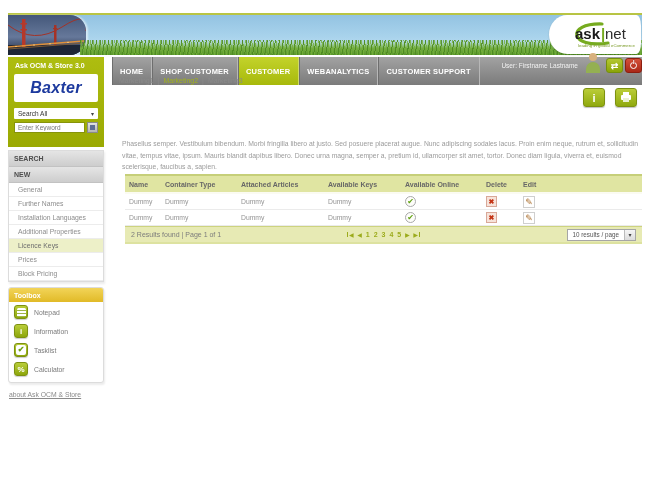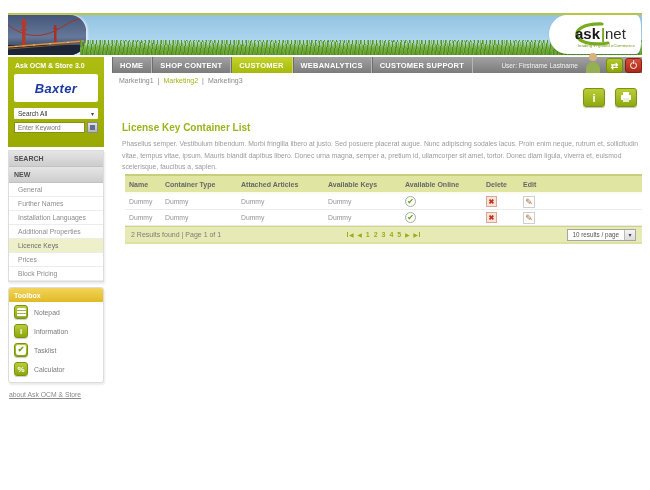--- a/index.html
+++ b/index.html
@@ -18,21 +18,21 @@
            background:
              repeating-linear-gradient(100deg, rgba(74,136,30,.85) 0 1px, transparent 1px 4px),
              repeating-linear-gradient(80deg, rgba(116,176,56,.8) 0 1px, transparent 1px 3px),
              linear-gradient(to top,#59962c 0%,#74ad43 45%, rgba(140,190,85,.3) 78%, transparent 100%); }
   .logo-blob { position:absolute; right:1px; top:0px; width:92px; height:39px; background:#fff;
                border-radius:20px 5px 5px 20px / 55% 30% 30% 55%;
                display:flex; align-items:center; justify-content:center;
                box-shadow:0 1px 2px rgba(0,0,0,.15); }
 
   
-  .navbar { position:absolute; left:112px; top:57px; width:530px; height:16px;
+  .navbar { position:absolute; left:112px; top:57px; width:530px; height:28px;
             background:linear-gradient(#a2a2a2,#7b7b7b); display:flex; }
   .nav-item { padding:0 8px; display:flex; align-items:center; color:#fff;
               font-size:7.5px; font-weight:bold; letter-spacing:.2px; white-space:nowrap;
               border-right:1px solid #b7b7b7; box-shadow:inset 1px 0 0 #6e6e6e; cursor:pointer; }
   .nav-item.active { background:linear-gradient(#c3d32b,#a7b90b); border-right-color:#cdd96a; }
   .user-label { position:absolute; right:64px; top:0; height:17px; display:flex;
                 align-items:center; font-size:6.5px; color:#f2f2f2; }
   .avatar { position:absolute; right:40px; top:-5px; width:18px; height:22px; }
   .avatar-head { width:8px; height:8px; background:#d8b17e; border-radius:50%; margin:1px auto 0; }
   .avatar-body { width:14px; height:11px; background:#94b052; border-radius:7px 7px 0 0; margin:1px auto 0; }
@@ -57,21 +57,21 @@
             background:linear-gradient(#bacd38,#90a90e); border:1px solid #7d9110;
             box-shadow:0 1px 1px rgba(0,0,0,.25); display:flex; align-items:center;
             justify-content:center; color:#fff; font-size:11px; font-weight:bold; cursor:pointer; }
 
   
   .sidebar-head { position:absolute; left:8px; top:57px; width:96px; height:90px;
                   background:linear-gradient(#aebd10,#9aa902); padding:4px 6px; }
   .app-title { color:#fff; font-size:7px; font-weight:bold; margin:1px 0 5px 1px; }
   .brand-box { background:#fff; border-radius:2px; height:28px; display:flex;
                align-items:center; justify-content:center; }
-  .brand-text { color:#1d3a9e; font-size:13px; font-weight:bold; font-style:italic; letter-spacing:.3px; }
+  .brand-text { color:#1d3a9e; font-size:16px; font-weight:bold; font-style:italic; letter-spacing:.3px; }
   .search-select { margin-top:6px; background:#fff; height:11px; border-radius:1px; display:flex;
                    align-items:center; justify-content:space-between; font-size:6.5px; color:#333;
                    padding:0 4px; cursor:pointer; }
   .sel-arrow { font-size:6px; color:#444; }
   .keyword-row { margin-top:3px; display:flex; gap:2px; }
   .keyword-input { flex:1; height:11px; background:#fff; border:1px solid #86930a; font-size:6.5px;
                    color:#444; padding:0 3px; font-family:inherit; min-width:0; }
   .keyword-go { width:11px; height:11px; background:linear-gradient(#e2e2e2,#b4b4b4);
                 border:1px solid #8a8a8a; display:flex; align-items:center; justify-content:center; cursor:pointer; }
   .keyword-go-glyph { width:5px; height:5px; background:#5d6d94; }
@@ -180,21 +180,21 @@
         <text x="23" y="21" font-size="15" font-weight="bold" fill="#1a1a1a" font-family="Liberation Sans, sans-serif">ask</text>
         <text x="49" y="21" font-size="15" font-weight="bold" fill="#76ab1f" font-family="Liberation Sans, sans-serif">|</text>
         <text x="53" y="21" font-size="15" fill="#2c2c2c" font-family="Liberation Sans, sans-serif">net</text>
         <text x="26" y="29" font-size="4.4" fill="#7a9a25" font-family="Liberation Sans, sans-serif">leading in global eCommerce</text>
       </svg>
     </div>
   </div>
 
   <div class="navbar">
     <div class="nav-item">HOME</div>
-    <div class="nav-item">SHOP CONTENT</div>
+    <div class="nav-item">SHOP CUSTOMER</div>
     <div class="nav-item active">CUSTOMER</div>
     <div class="nav-item">WEBANALYTICS</div>
     <div class="nav-item">CUSTOMER SUPPORT</div>
     <div class="user-label">User: Firstname Lastname</div>
     <div class="avatar">
       <div class="avatar-head"></div>
       <div class="avatar-body"></div>
     </div>
     <div class="mini-btn btn-swap">
       <span>⇄</span>
@@ -277,21 +277,20 @@
     <div class="tool-item">
       <span class="tool-icon">
           <span>%</span>
         </span>
       <span class="tool-label">Calculator</span>
     </div>
   </div>
 
   <a class="about-link">about Ask OCM &amp; Store</a>
 
-  <div class="main-title">License Key Container List</div>
   <div class="intro">Phasellus semper. Vestibulum bibendum. Morbi fringilla libero at justo. Sed posuere placerat augue. Nunc adipiscing sodales lacus. Proin enim neque, rutrum et, sollicitudin vitae, tempus vitae, ipsum. Mauris blandit dapibus libero. Donec urna magna, semper a, pretium id, ullamcorper sit amet, tortor. Donec diam ligula, viverra et, euismod scelerisque, faucibus a, sapien.</div>
 
   <div class="grid">
     <div class="grid-head">
       <div class="col-name">Name</div>
       <div class="col-type">Container Type</div>
       <div class="col-articles">Attached Articles</div>
       <div class="col-keys">Available Keys</div>
       <div class="col-online">Available Online</div>
       <div class="col-del">Delete</div>

